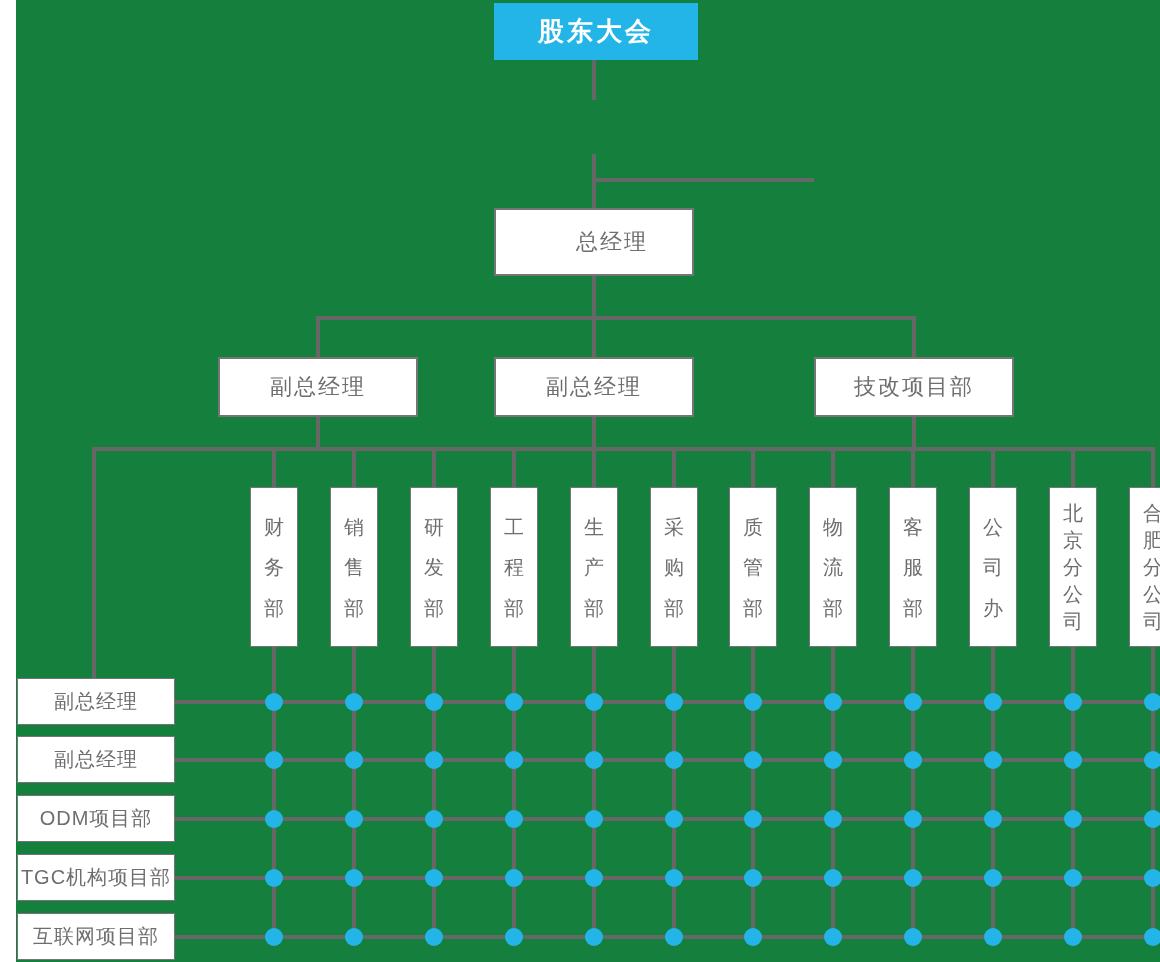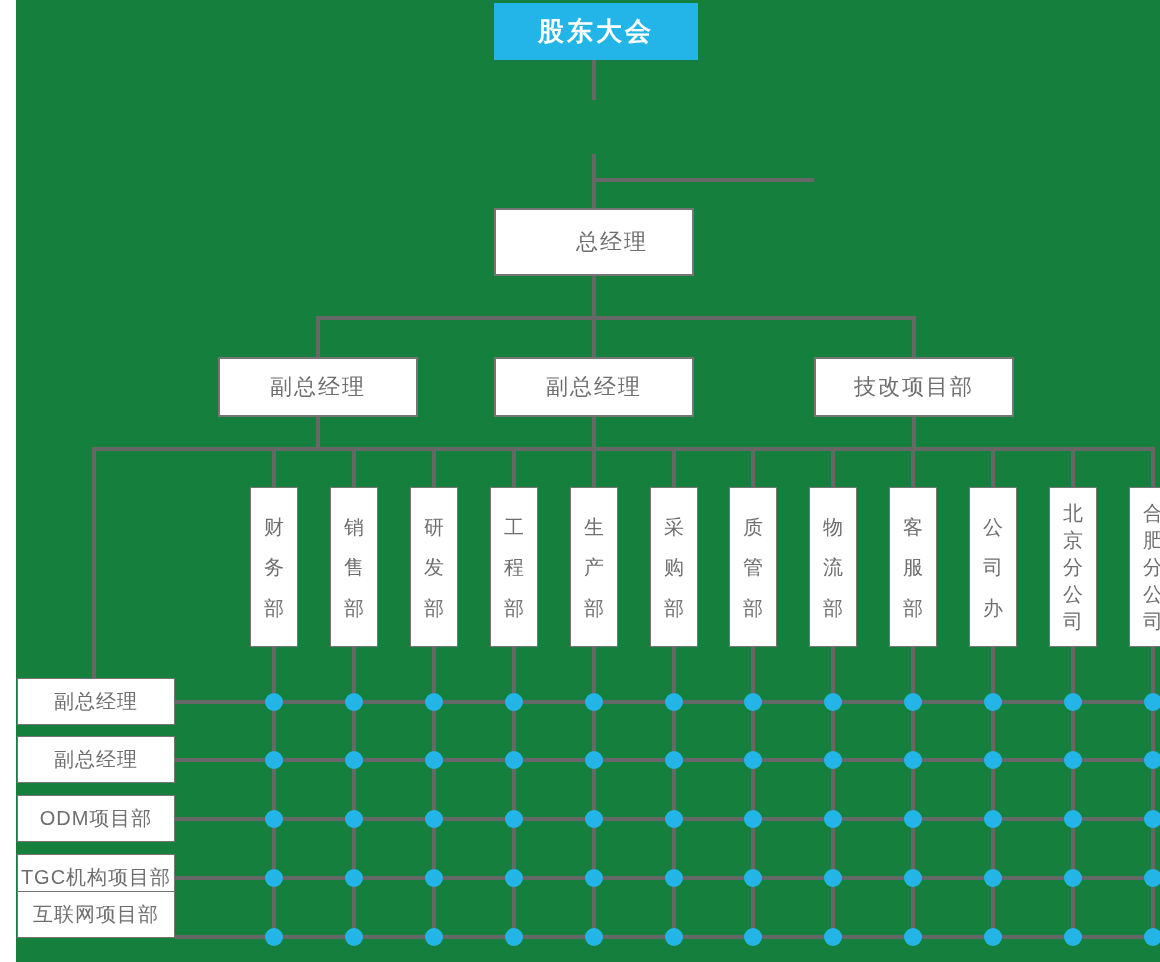--- a/index.html
+++ b/index.html
@@ -189,21 +189,21 @@
       </div>
       <div class="proj" style="top: 736px;">
         <span>副总经理</span>
       </div>
       <div class="proj" style="top: 795px;">
         <span>ODM项目部</span>
       </div>
       <div class="proj" style="top: 854px;">
         <span>TGC机构项目部</span>
       </div>
-      <div class="proj" style="top: 891px;">
+      <div class="proj" style="top: 913px;">
         <span>互联网项目部</span>
       </div>
     </div>
   <div id="dots">
       <div class="dot" style="left: 249px; top: 693px;"></div>
       <div class="dot" style="left: 329px; top: 693px;"></div>
       <div class="dot" style="left: 409px; top: 693px;"></div>
       <div class="dot" style="left: 489px; top: 693px;"></div>
       <div class="dot" style="left: 569px; top: 693px;"></div>
       <div class="dot" style="left: 649px; top: 693px;"></div>

